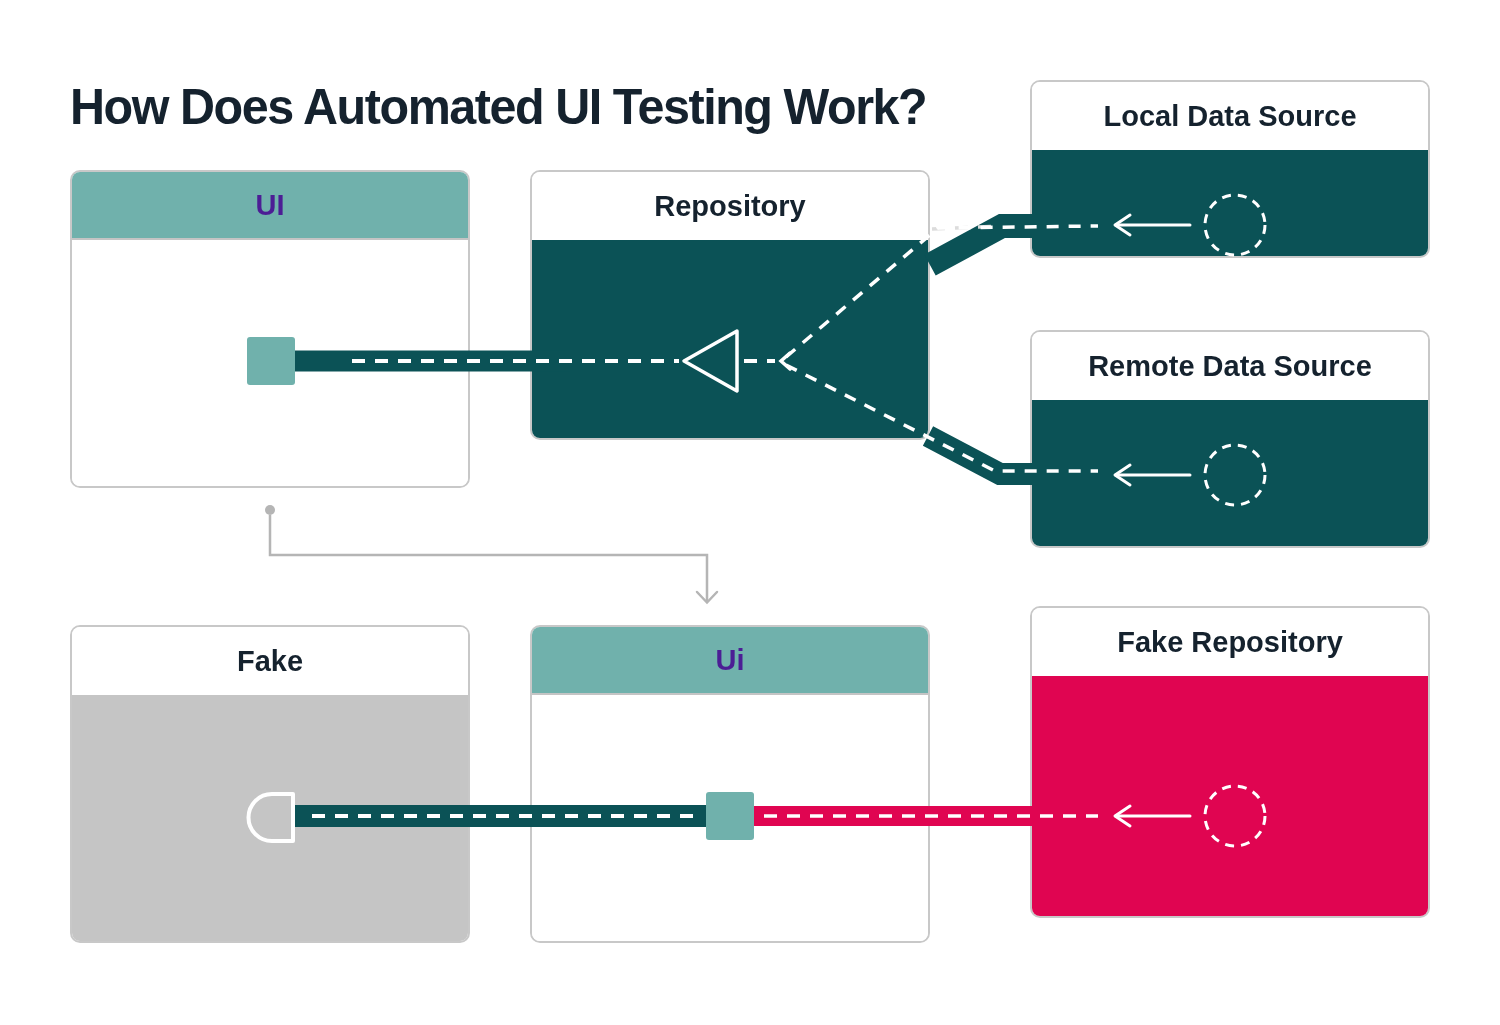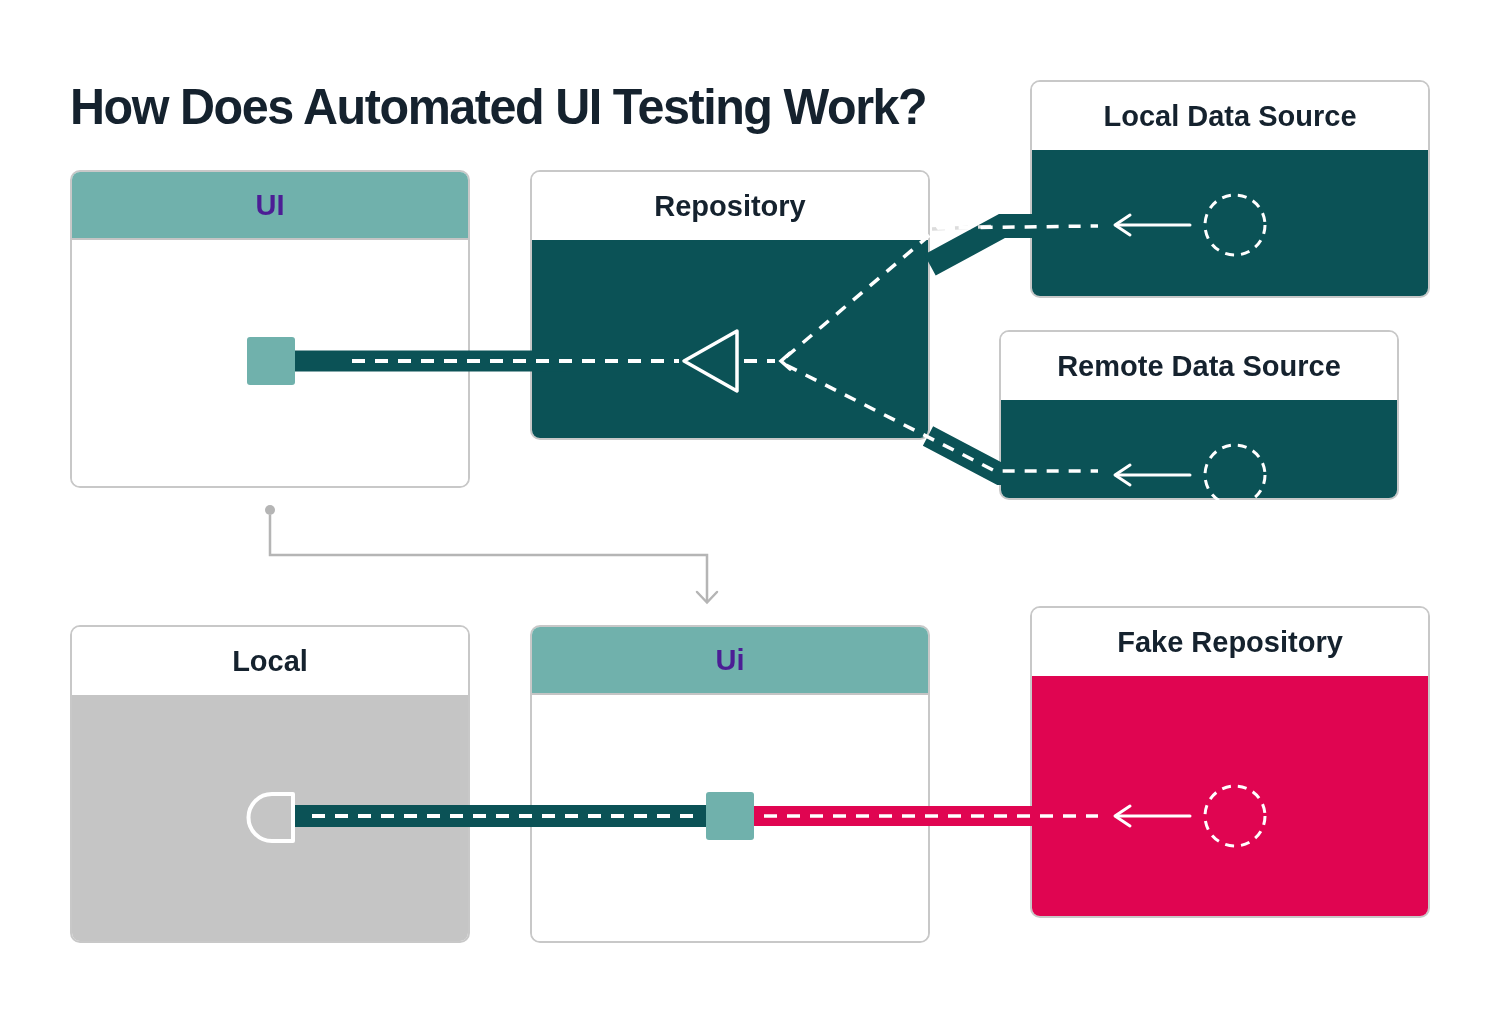--- a/index.html
+++ b/index.html
@@ -23,22 +23,22 @@
   .box .body{position:absolute;left:0;right:0;top:68px;bottom:0;}
   .hdr.teal{background:#70B1AC;color:#4c1d95;border-bottom:2px solid #C4C4C4;}
   .hdr.white{background:#ffffff;}
   .body.darkteal{background:#0B5256;}
   .body.white{background:#ffffff;}
   .body.gray{background:#C5C5C5;}
   .body.pink{background:#E00551;}
   
   #box-ui-top{left:70px;top:170px;height:318px;}
   #box-repository{left:530px;top:170px;height:270px;}
-  #box-local{left:1030px;top:80px;height:218px;}
-  #box-remote{left:999px;top:330px;height:170px;}
+  #box-local{left:1030px;top:80px;height:178px;}
+  #box-remote{left:1030px;top:330px;height:218px;}
   #box-test{left:70px;top:625px;height:318px;}
   #box-ui-bottom{left:530px;top:625px;height:318px;}
   #box-fake{left:1030px;top:606px;height:312px;}
   #overlay{position:absolute;left:0;top:0;width:1500px;height:1025px;pointer-events:none;}
 </style>
 </head>
 <body>
 
 <div id="canvas">
 
@@ -67,21 +67,21 @@
 
   <div class="box" id="box-remote">
     <div class="hdr white">
       <span>Remote Data Source</span>
     </div>
     <div class="body darkteal"></div>
   </div>
 
   <div class="box" id="box-test">
     <div class="hdr white">
-      <span>Local</span>
+      <span>Fake</span>
     </div>
     <div class="body gray"></div>
   </div>
 
   <div class="box" id="box-ui-bottom">
     <div class="hdr teal">
       <span>Ui</span>
     </div>
     <div class="body white"></div>
   </div>

